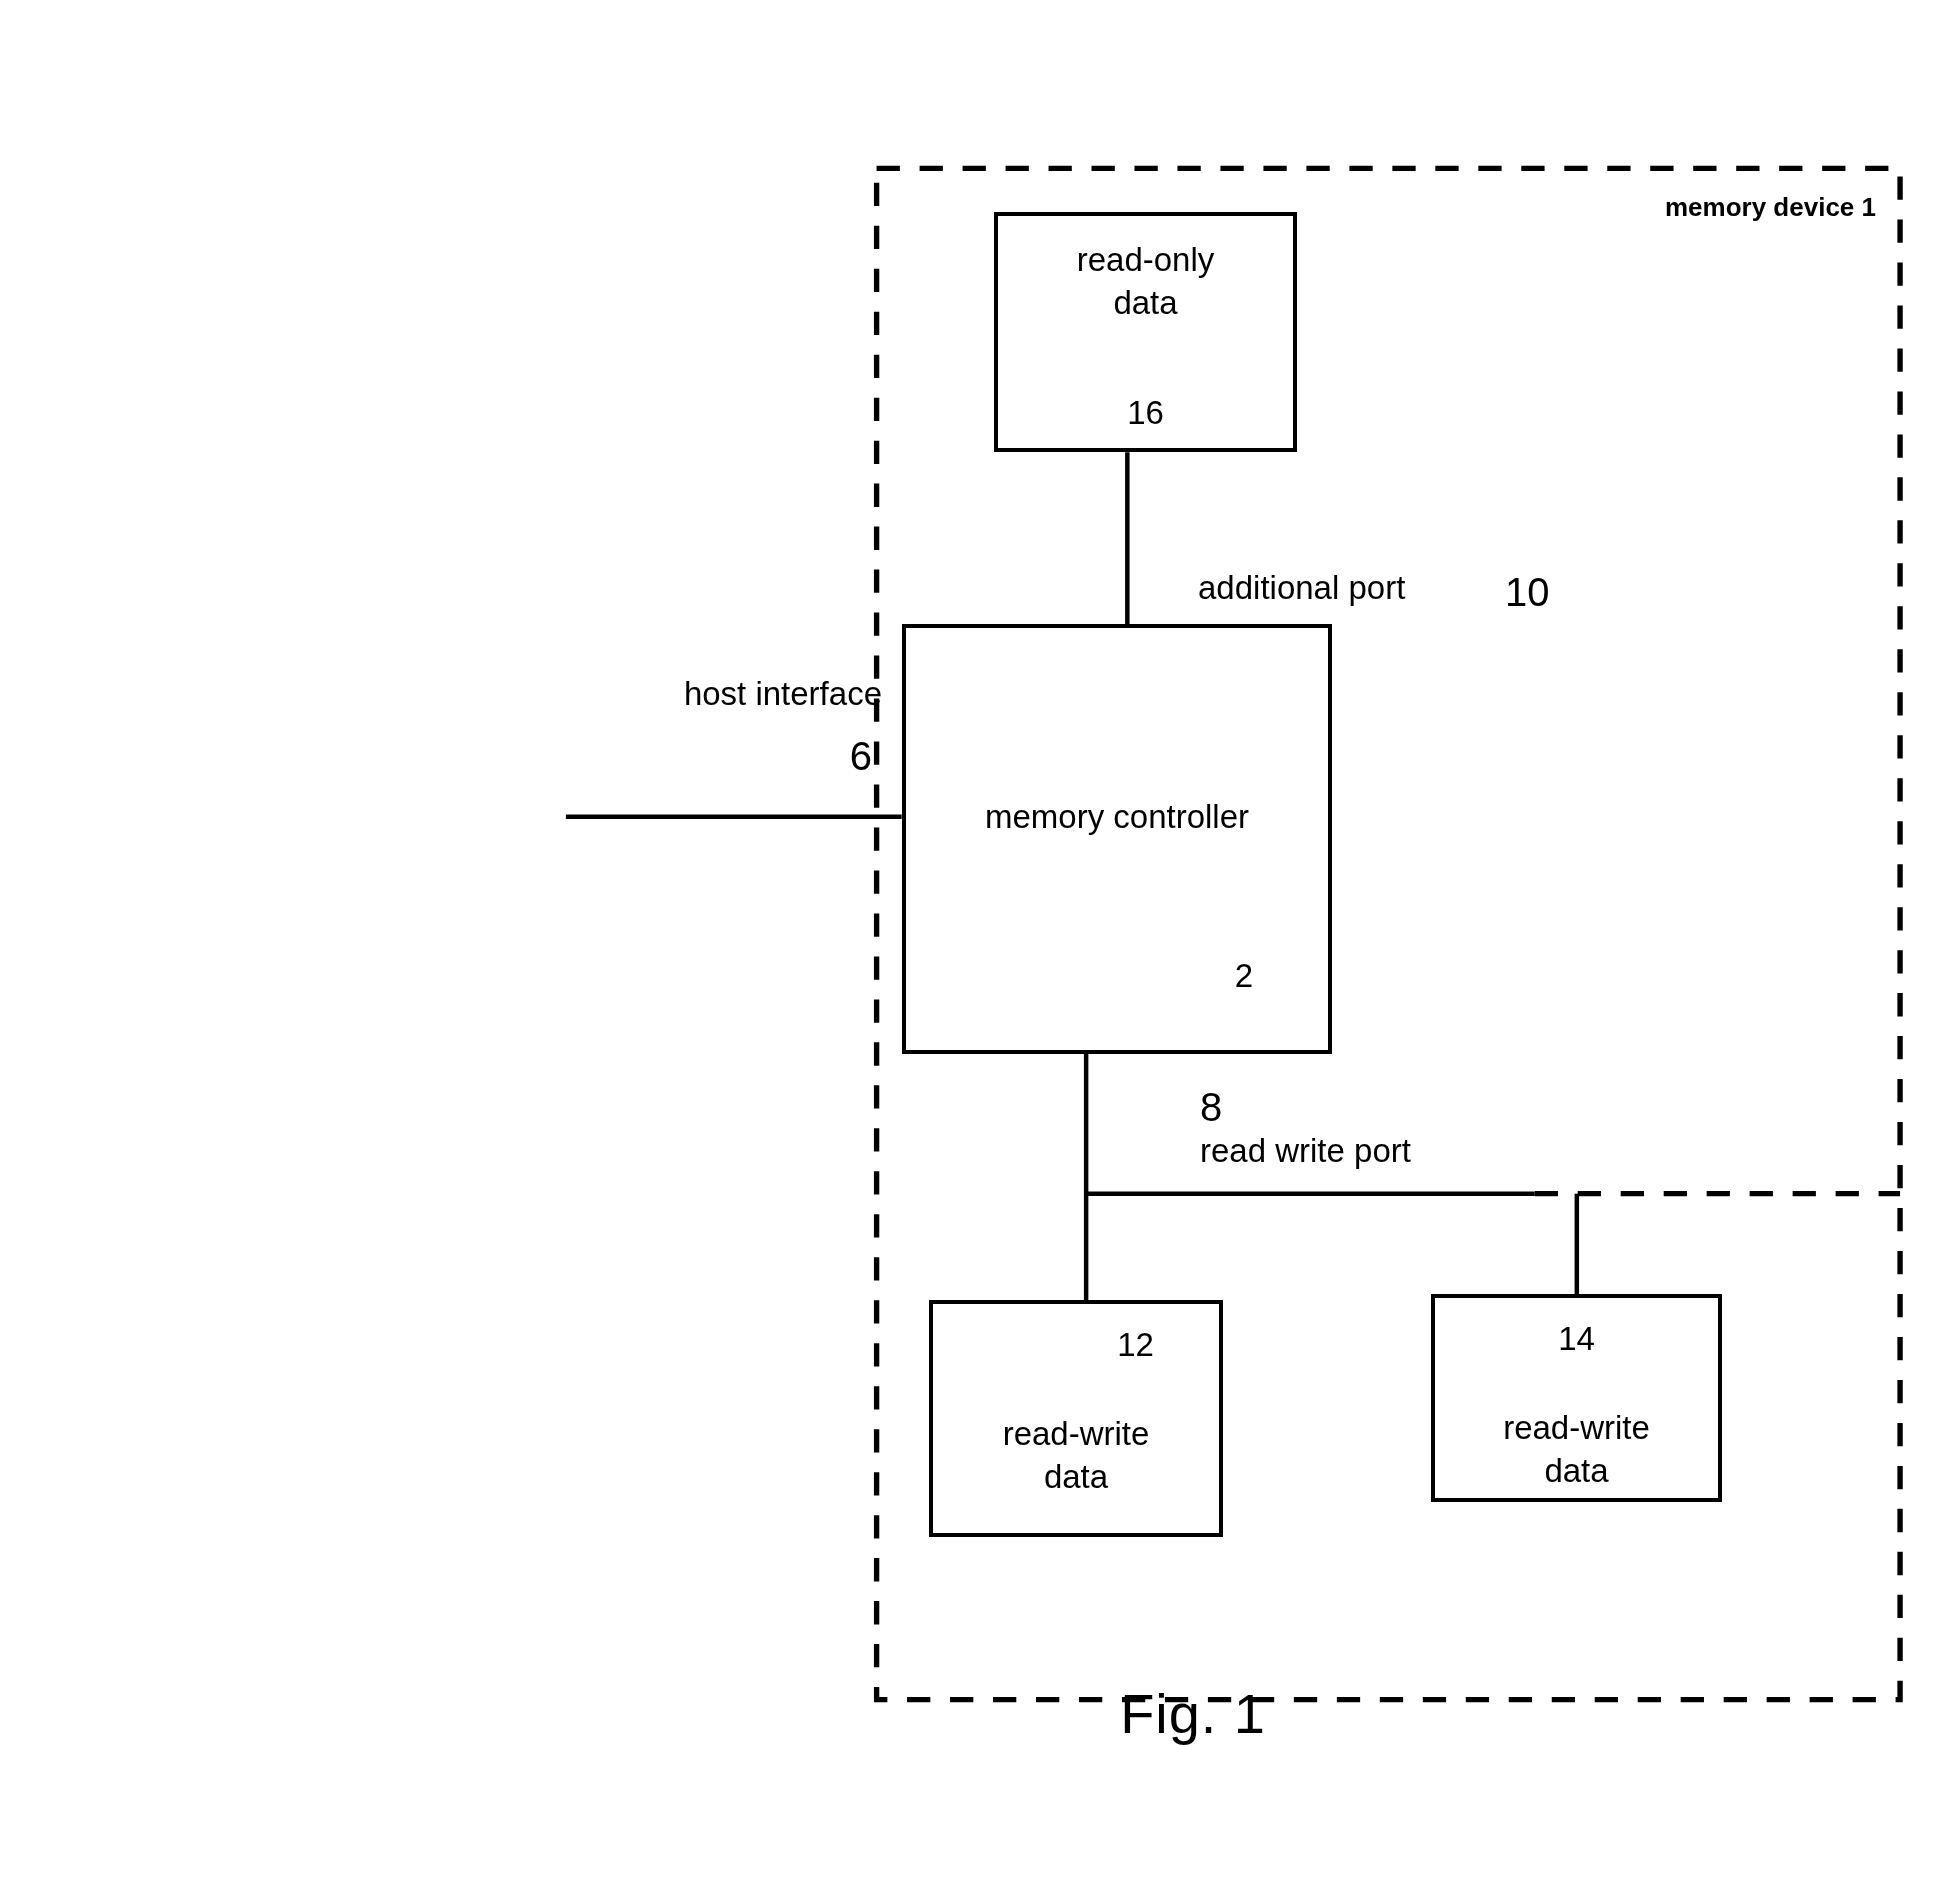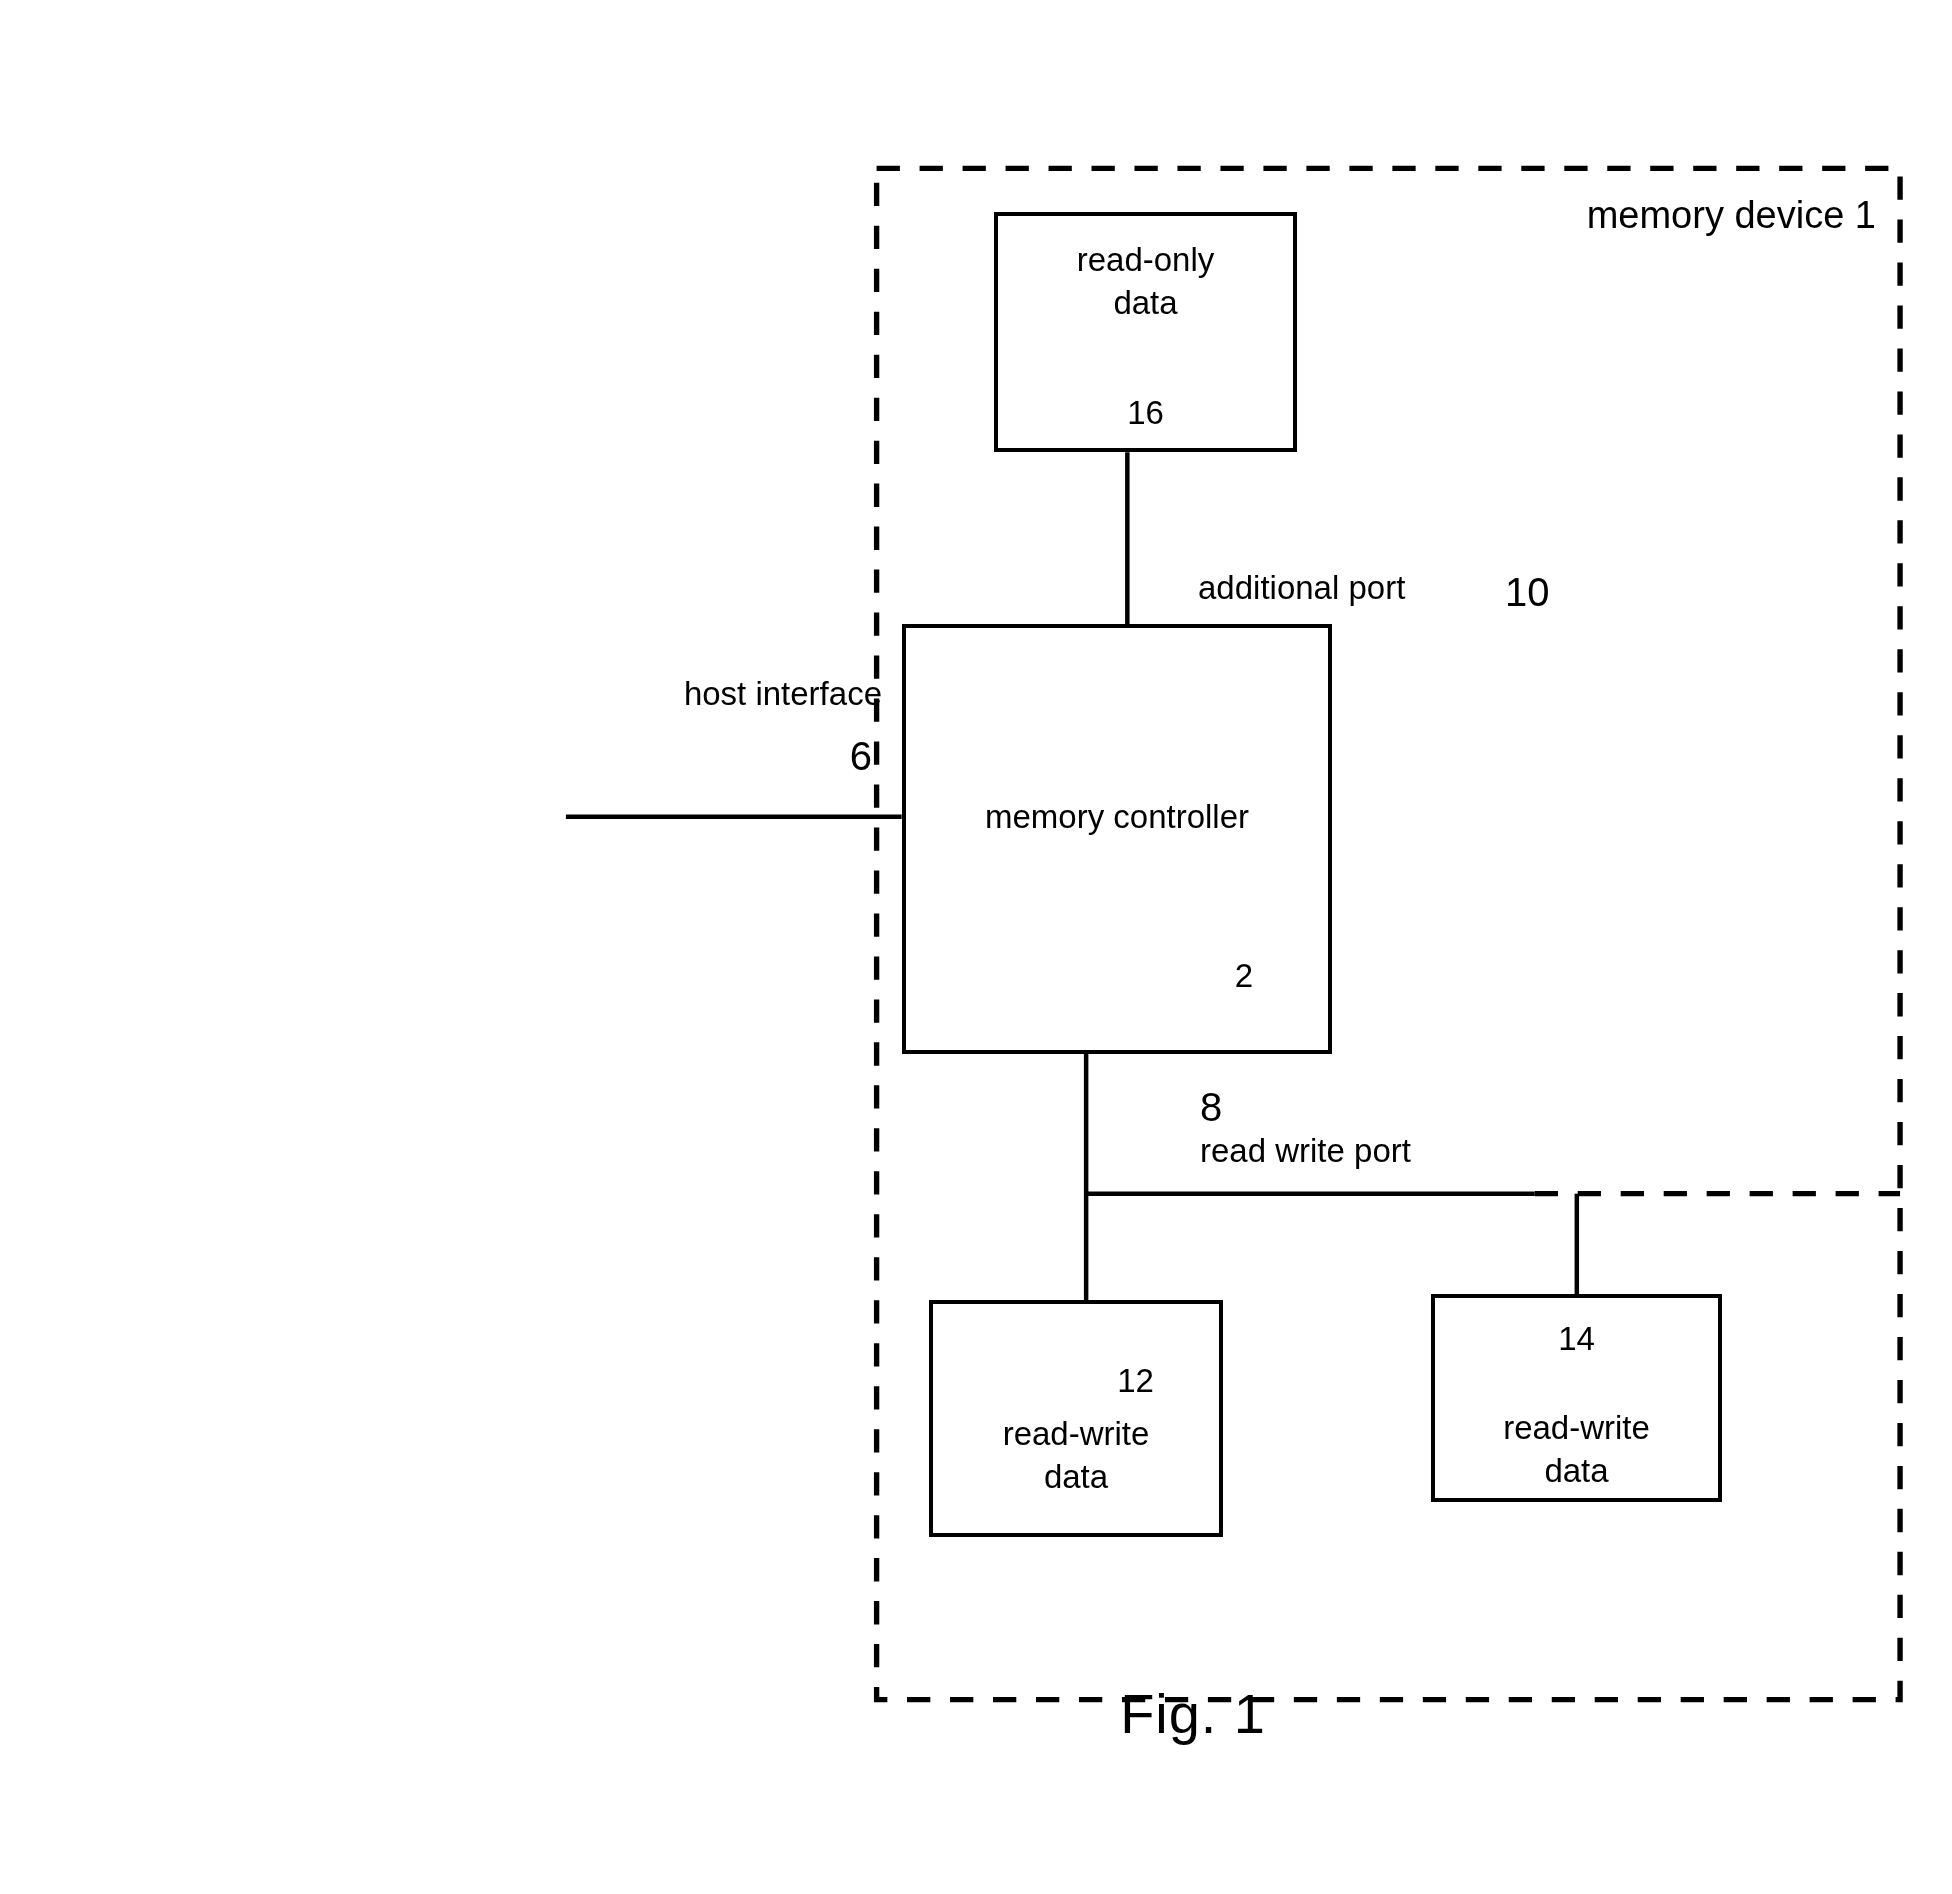--- a/index.html
+++ b/index.html
@@ -87,32 +87,32 @@
     <div class="boxtext num" style="top:176px;">16</div>
   </div>
 
 
   <div class="box" style="left:902px; top:624px; width:430px; height:430px;">
     <div class="boxtext" style="top:168px;">memory controller</div>
     <div class="boxtext num" style="top:327px; left:auto; right:57px; width:54px;">2</div>
   </div>
 
   <div class="box" style="left:929px; top:1300px; width:294px; height:237px;">
-    <div class="boxtext num" style="top:19.7px; left:auto; right:52px; width:63px;margin-top:36px;">12</div>
+    <div class="boxtext num" style="top:19.7px; left:auto; right:52px; width:63px;">12</div>
     <div class="boxtext" style="top:109px;">read-write
 data</div>
   </div>
 
   <div class="box" style="left:1431px; top:1294px; width:291px; height:208px;">
     <div class="boxtext num" style="top:19.7px;">14</div>
     <div class="boxtext" style="top:109px;">read-write
 data</div>
   </div>
 
-  <div class="lbl right" style="left:1876px; top:191px; font-size:38px;">memory device 1</div>
+  <div class="lbl right" style="left:1876px; top:191px; font-size:26px;font-weight:bold;">memory device 1</div>
 
   <div class="lbl right" style="left:882px; top:673px;">host interface</div>
   <div class="lbl right num" style="left:872px; top:731px;">6</div>
 
   <div class="lbl" style="left:1198px; top:567px;">additional port</div>
   <div class="lbl num" style="left:1505px; top:567px;">10</div>
 
   <div class="lbl num" style="left:1200px; top:1082px;">8</div>
   <div class="lbl" style="left:1200px; top:1130px;">read write port</div>
 

